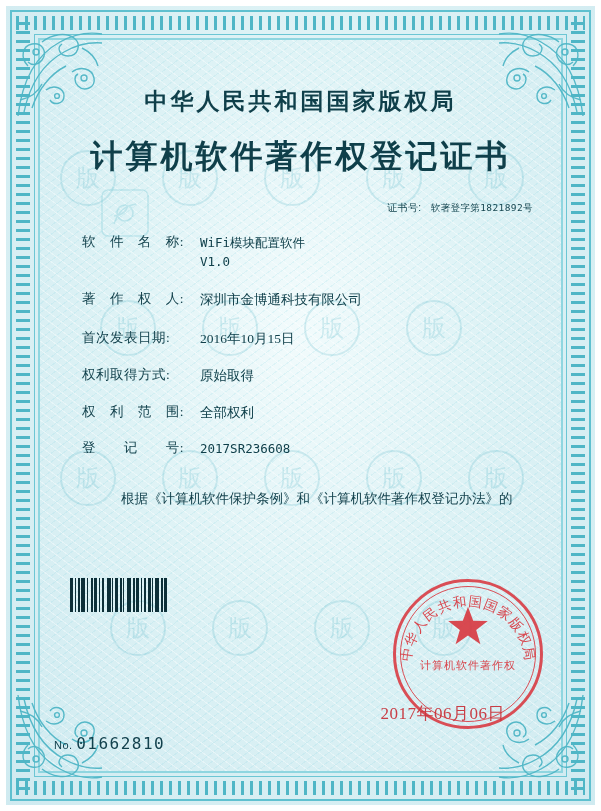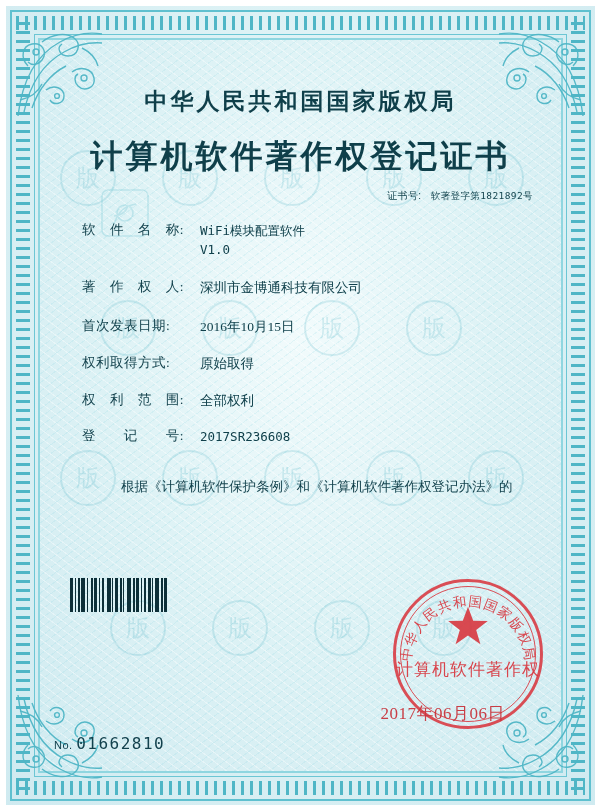--- a/index.html
+++ b/index.html
@@ -170,21 +170,21 @@
   .title-sub {
     font-family: "Liberation Serif", serif;
     font-size: 32px;
     letter-spacing: 3px;
     color: #0f3f4a;
     font-weight: bold;
     margin-top: 18px;
   }
 
   .cert-no {
-    margin-top: 10px;
+    margin-top: 22px;
     text-align: right;
     padding-right: 22px;
     font-size: 10px;
     color: #14454f;
     letter-spacing: .4px;
   }
   .cert-no .cn-label { margin-right: 6px; }
   .cert-no .cn-value { font-family: "DejaVu Sans Mono", monospace; font-size: 9.5px; }
 
   .fields {
@@ -284,21 +284,21 @@
     opacity: .9;
   }
   .seal-star svg { width: 100%; height: 100%; }
   .seal-center-text {
     position: absolute;
     left: 0; right: 0;
     top: 78px;
     text-align: center;
     color: #d8373f;
     font-family: "Liberation Serif", serif;
-    font-size: 17px;
+    font-size: 11px;
     line-height: 1.5;
     opacity: .92;
     letter-spacing: 1px;
   }
   .seal-arc {
     position: absolute;
     inset: 0;
     color: #d8373f;
     opacity: .92;
   }

